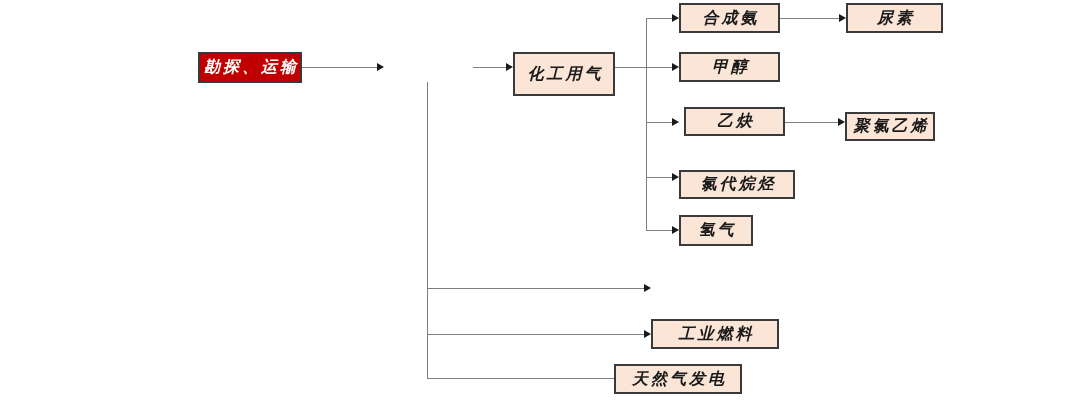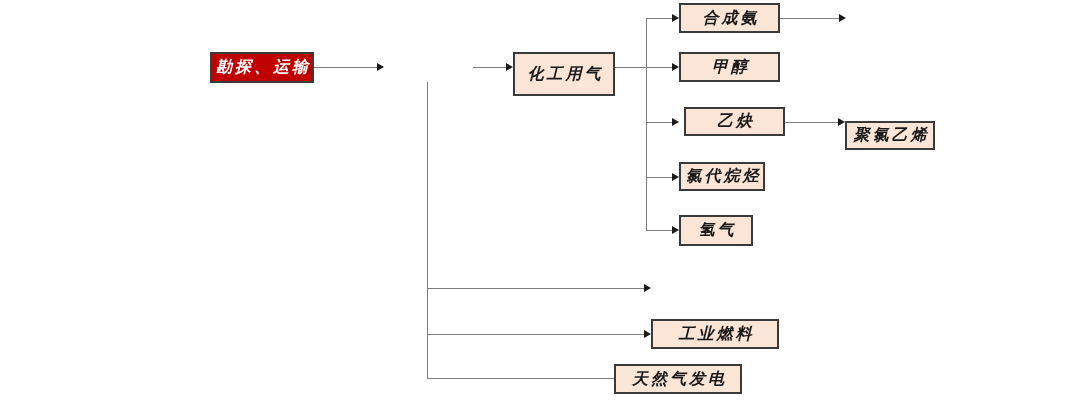--- a/index.html
+++ b/index.html
@@ -30,21 +30,20 @@
     font-size:16px;
     letter-spacing:3px;
     text-indent:3px;
     white-space:nowrap;
     font-style:italic;
     text-align:center;
   }
   .node.red{
     background:var(--primary-red,#c00000);
     color:var(--text-light,#ffffff);
-    margin-left:12px;
   }
   .hline{
     position:absolute;height:0;
     border-top:1px solid var(--line-color,#7f7f7f);
   }
   .vline{
     position:absolute;width:0;
     border-left:1px solid var(--line-color,#7f7f7f);
   }
   .arrow{
@@ -87,28 +86,29 @@
   <div class="arrow" style="left:644px;top:330px"></div>
   <div class="arrow" style="left:644px;top:374px"></div>
 
   <div class="node red" style="left:198px;top:52px;width:104px;height:31px">勘探、运输</div>
 
 
   <div class="node" style="left:513px;top:52px;width:102px;height:44px">化工用气</div>
 
   <div class="node" style="left:679px;top:3px;width:101px;height:30px">合成氨</div>
 
+  <div class="node" style="left:846px;top:3px;width:97px;height:30px">尿素</div>
 
   <div class="node" style="left:679px;top:52px;width:101px;height:30px">甲醇</div>
 
   <div class="node" style="left:684px;top:107px;width:101px;height:29px">乙炔</div>
 
-  <div class="node" style="left:845px;top:121px;width:90px;height:29px">聚氯乙烯</div>
+  <div class="node" style="left:845px;top:112px;width:90px;height:29px">聚氯乙烯</div>
 
-  <div class="node" style="left:679px;top:162px;width:86px;height:29px">氯代烷烃</div>
+  <div class="node" style="left:679px;top:170px;width:116px;height:29px">氯代烷烃</div>
 
   <div class="node" style="left:679px;top:215px;width:74px;height:31px">氢气</div>
 
 
   <div class="node" style="left:651px;top:319px;width:128px;height:30px">工业燃料</div>
 
   <div class="node" style="left:614px;top:364px;width:128px;height:30px">天然气发电</div>
 
 </div>
 

